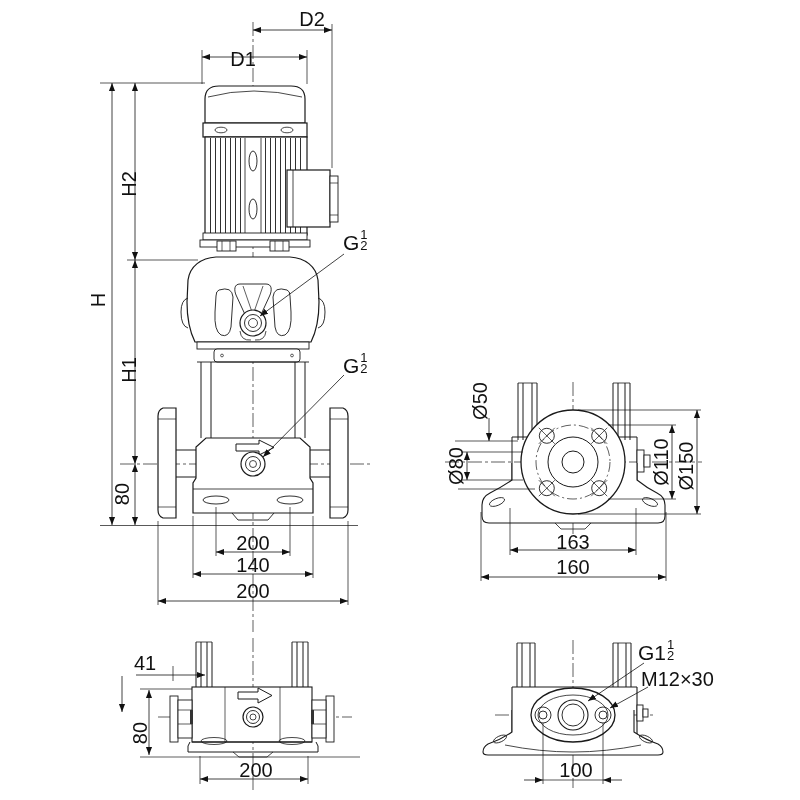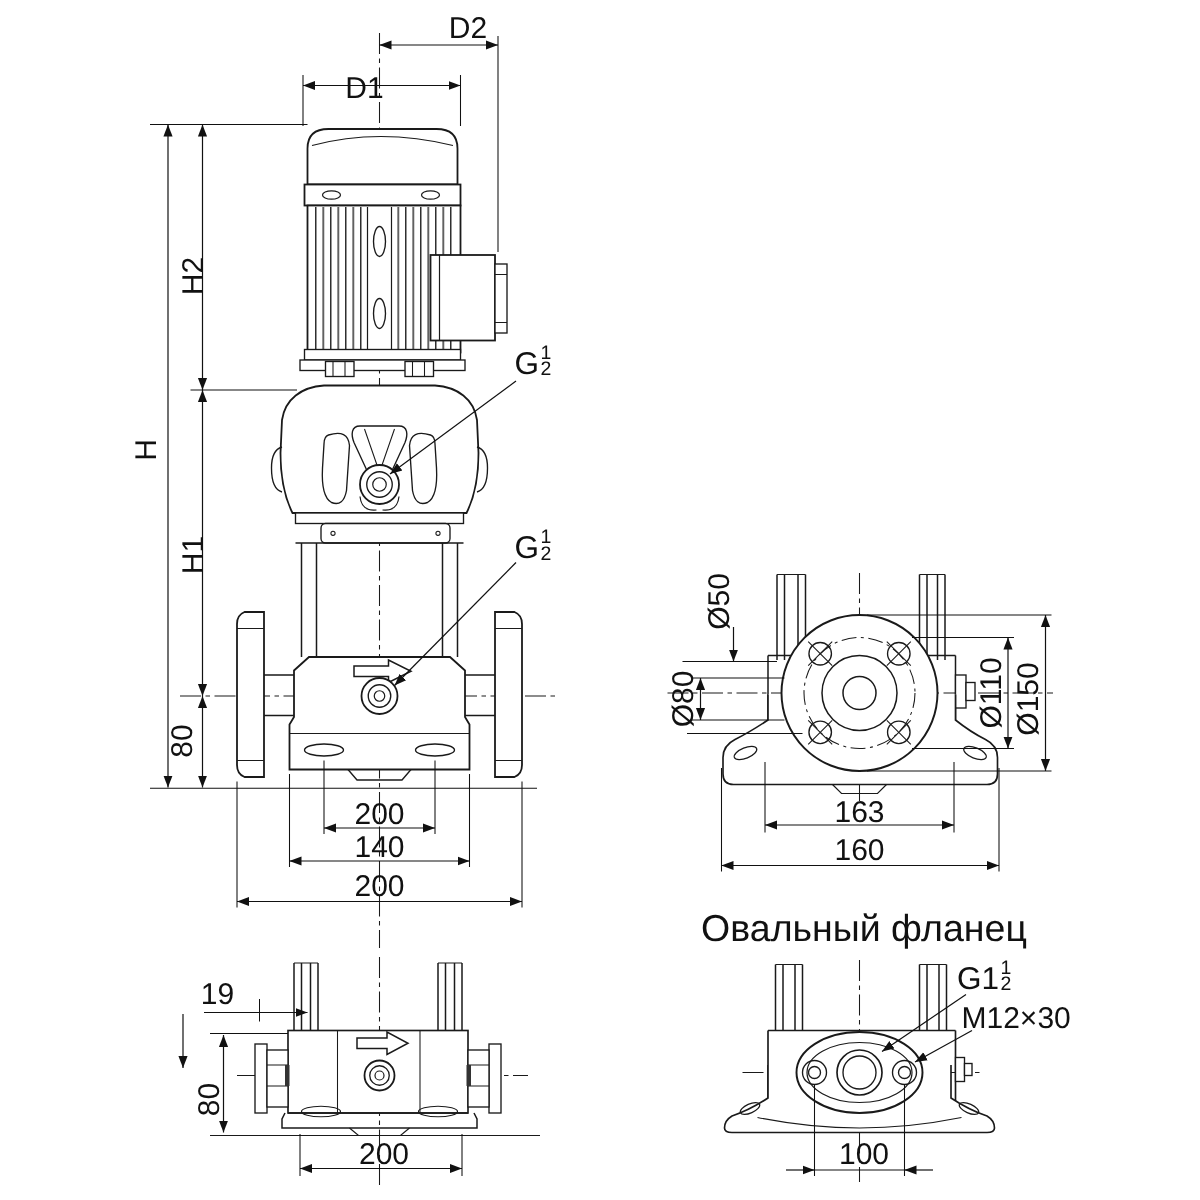--- a/index.html
+++ b/index.html
@@ -325,25 +325,24 @@
       </span>
   </div>
 
   <div class="lbl rot" style="left:480px;top:401px">Ø50</div>
   <div class="lbl rot" style="left:456px;top:466px">Ø80</div>
   <div class="lbl rot" style="left:661px;top:462px">Ø110</div>
   <div class="lbl rot" style="left:686px;top:466px">Ø150</div>
   <div class="lbl" style="left:573px;top:542px">163</div>
   <div class="lbl" style="left:573px;top:567px">160</div>
 
-  <div class="lbl" style="left:145px;top:663px">19</div>
+  <div class="lbl" style="left:145px;top:663px">41</div>
   <div class="lbl rot" style="left:140px;top:733px">80</div>
   <div class="lbl" style="left:256px;top:770px">200</div>
 
-  <div class="lbl title" style="left:576px;top:620px">Овальный фланец</div>
   <div class="lbl anch gfrac" style="left:638px;top:653px">
     <span>G1</span>
       <span class="frac">
         <span>1</span>
         <span>2</span>
       </span>
   </div>
   <div class="lbl anch" style="left:641px;top:679px">M12×30</div>
   <div class="lbl" style="left:576px;top:770px">100</div>
 

